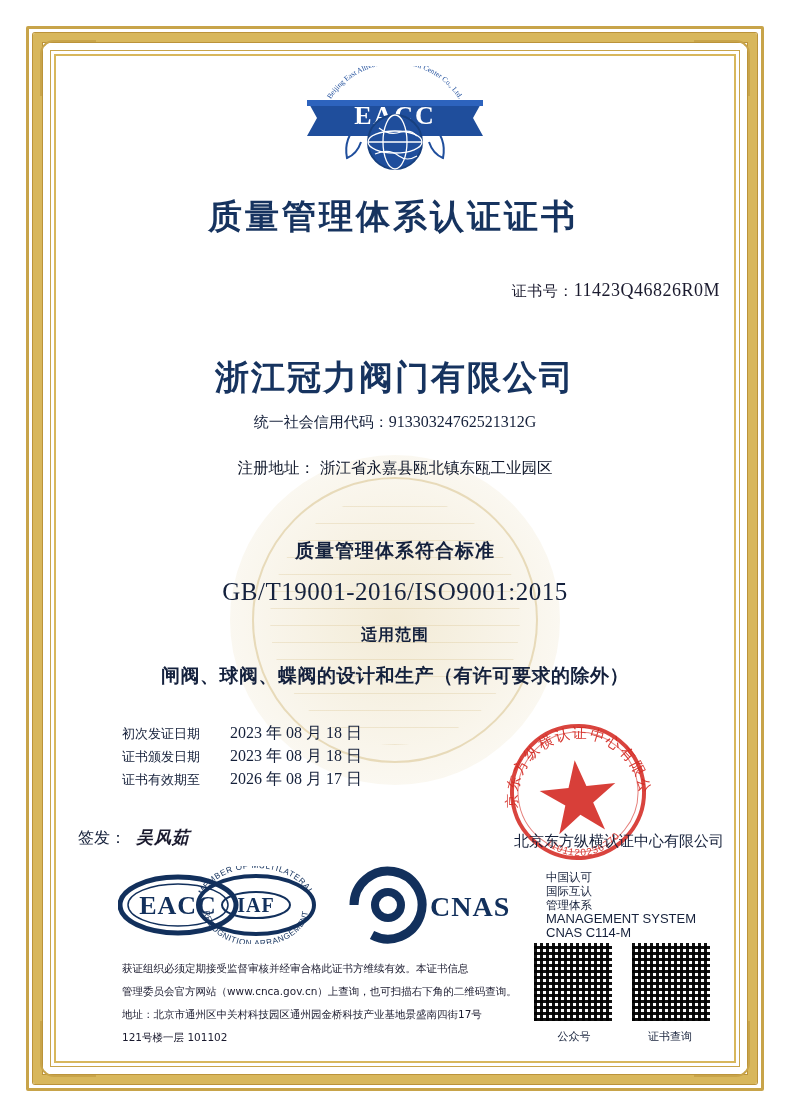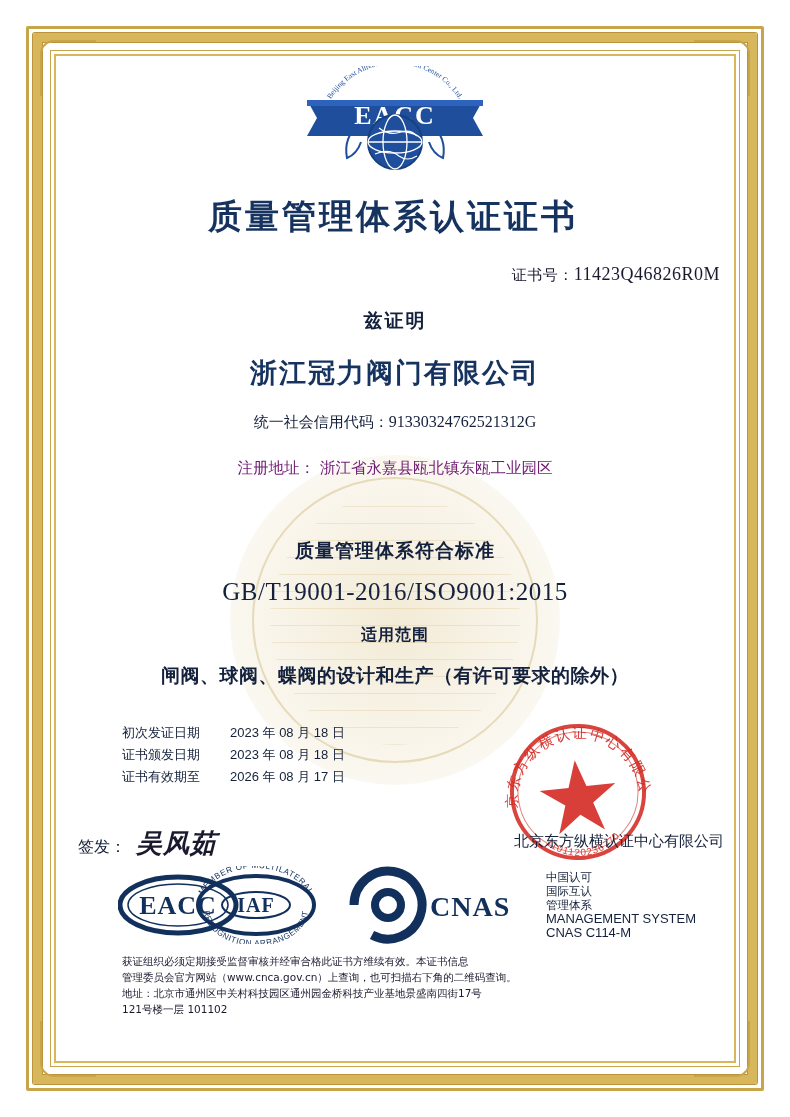--- a/index.html
+++ b/index.html
@@ -111,21 +111,21 @@
     text-align: center;
     font-family: "DejaVu Sans", sans-serif;
     font-weight: bold;
     font-size: 34px;
     letter-spacing: 3px;
     color: #16335f;
   }
 
   .cert-no {
     position: absolute;
-    top: 206px;
+    top: 222px;
     right: 10px;
     font-size: 17px;
     color: #1a1a2e;
     letter-spacing: 0.5px;
   }
   .cert-no .lbl { font-family: "DejaVu Sans", sans-serif; font-size: 15px; }
   .cert-no .val { font-family: "Liberation Serif", serif; font-size: 18px; }
 
   .row-center {
     position: absolute;
@@ -136,38 +136,38 @@
     top: 250px;
     font-family: "DejaVu Sans", sans-serif;
     font-size: 19px;
     font-weight: bold;
     color: #14213d;
     letter-spacing: 2px;
   }
   .company {
     top: 297px;
     font-family: "DejaVu Sans", sans-serif;
-    font-size: 27px;
+    font-size: 34px;
     font-weight: bold;
     color: #16335f;
     letter-spacing: 2px;
   }
   .credit {
     top: 355px;
     font-size: 15px;
     color: #15203a;
     font-family: "DejaVu Sans", sans-serif;
   }
   .credit .num { font-family: "Liberation Serif", serif; font-size: 16px; }
 
   .addr1 {
     top: 400px;
     font-size: 15.5px;
     font-family: "DejaVu Sans", sans-serif;
-    color: #701a75;
+    color: #0f172a;
   }
   .addr2 {
     top: 432px;
     font-size: 15.5px;
     font-family: "DejaVu Sans", sans-serif;
     color: #15203a;
   }
   .std-head {
     top: 480px;
     font-family: "DejaVu Sans", sans-serif;
@@ -205,33 +205,33 @@
     position: absolute;
     top: 664px;
     left: 62px;
     font-family: "DejaVu Sans", sans-serif;
     font-size: 13px;
     color: #15203a;
     line-height: 22px;
   }
   .dates .d-row { white-space: nowrap; }
   .dates .d-lab { display: inline-block; width: 108px; }
-  .dates .d-val { font-family: Liberation Sans, sans-serif; font-size: 13px; }
+  .dates .d-val { font-family: Liberation Serif, serif; font-size: 16px; }
 
   .sign-row {
     position: absolute;
     top: 768px;
     left: 18px;
     font-family: "DejaVu Sans", sans-serif;
     font-size: 16px;
     color: #15203a;
   }
   .sign-name {
     font-family: "DejaVu Serif", serif;
-    font-size: 26px;
+    font-size: 17px;
     font-weight: bold;
     font-style: italic;
     color: #1a1a2e;
     margin-left: 10px;
     letter-spacing: 1px;
   }
 
   
   .stamp {
     position: absolute;
@@ -273,21 +273,21 @@
     position: absolute;
     top: 895px;
     left: 62px;
     width: 430px;
     font-family: "DejaVu Sans", sans-serif;
     font-size: 10.5px;
     line-height: 16px;
     color: #1a1a2e;
     text-align: justify;
   }
-  .footer .fl { display: block; }
+  .footer .fl { display: block; margin-top: 7px; }
 
   .qr-area {
     position: absolute;
     top: 884px;
     right: 8px;
     width: 200px;
     text-align: center;
   }
   .qr-box {
     width: 78px; height: 78px;
@@ -359,21 +359,20 @@
         <path d="M136,58 q16,14 12,34 q-10,-4 -14,-16" fill="none" stroke="#1f4e9c" stroke-width="2"></path>
       </svg>
     </div>
 
     <div class="cert-title">质量管理体系认证证书</div>
 
     <div class="cert-no">
       <span class="lbl">证书号：</span><span class="val">11423Q46826R0M</span>
     </div>
 
-    <div class="row-center zi">兹证明</div>
     <div class="row-center company">浙江冠力阀门有限公司</div>
 
     <div class="row-center credit">
       <span>统一社会信用代码：</span><span class="num">91330324762521312G</span>
     </div>
 
     <div class="row-center addr1">注册地址： 浙江省永嘉县瓯北镇东瓯工业园区</div>
 
     <div class="row-center std-head">质量管理体系符合标准</div>
     <div class="row-center std-code">GB/T19001-2016/ISO9001:2015</div>
@@ -460,15 +459,21 @@
       <div class="en">CNAS C114-M</div>
     </div>
 
     <div class="footer">
       <span class="fl">获证组织必须定期接受监督审核并经审合格此证书方维续有效。本证书信息</span>
       <span class="fl">管理委员会官方网站（www.cnca.gov.cn）上查询，也可扫描右下角的二维码查询。</span>
       <span class="fl">地址：北京市通州区中关村科技园区通州园金桥科技产业基地景盛南四街17号</span>
       <span class="fl">121号楼一层 101102</span>
     </div>
 
+    <div class="qr-area">
+      <span class="qr-box"></span><span class="qr-box"></span>
+      <div class="qr-labels">
+        <span>公众号</span><span>证书查询</span>
+      </div>
+    </div>
 
   </div>
 </div>
 
 </body></html>

